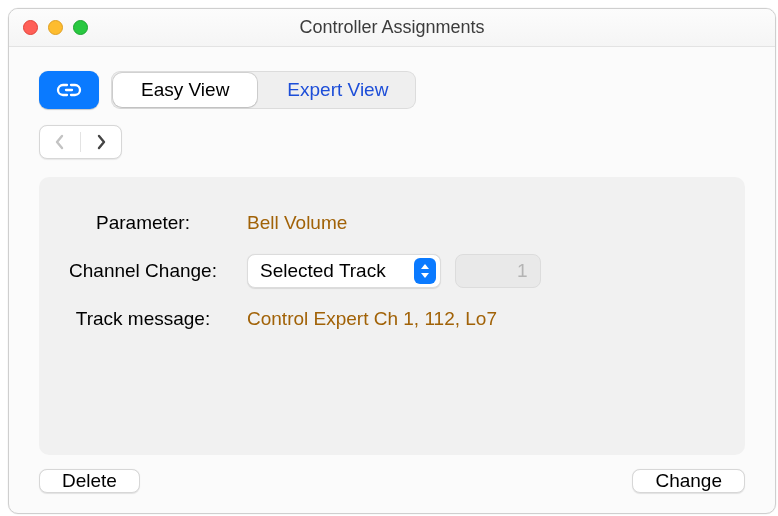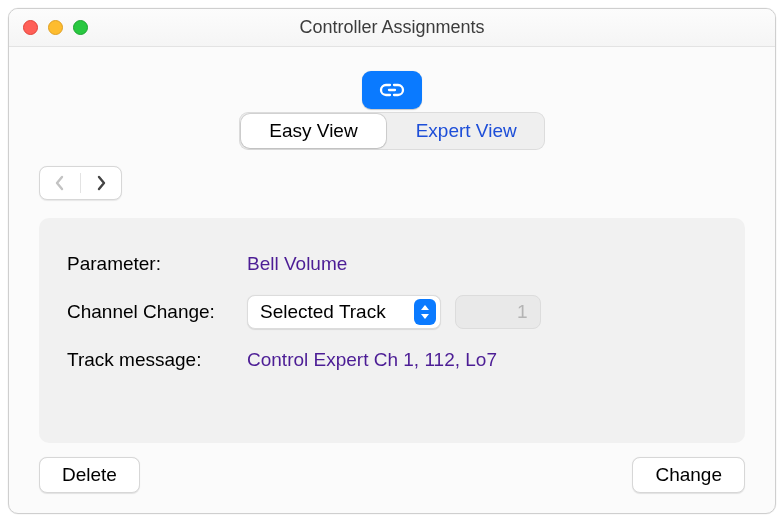--- a/index.html
+++ b/index.html
@@ -51,23 +51,22 @@
     left: 0; right: 0;
     text-align: center;
     font-size: 18px;
     font-weight: 500;
     color: #3c3c3c;
     pointer-events: none;
   }
   .toolbar-row {
     display: flex;
     align-items: center;
-    gap: 3px;
+    gap: 12px;
     padding: 24px 30px 10px 30px;
-    flex-direction: column;
   }
   .link-btn {
     width: 60px;
     height: 38px;
     background: #0a7aff;
     border-radius: 9px;
     display: flex;
     align-items: center;
     justify-content: center;
     color: #fff;
@@ -133,26 +132,26 @@
     border-radius: 10px;
     padding: 22px 28px 28px 28px;
   }
   .form-row {
     display: flex;
     align-items: center;
     min-height: 48px;
   }
   .form-label {
     width: 180px;
-    text-align: left;
+    text-align: center;
     padding-right: 28px;
     color: #000;
   }
   .form-val {
-    color: #4c1d95;
+    color: #a16207;
   }
   .popup {
     display: inline-flex;
     align-items: center;
     height: 34px;
     background: #fff;
     border: 1px solid #dcdcdc;
     border-radius: 8px;
     padding: 0 4px 0 12px;
     box-shadow: 0 0.5px 1px rgba(0,0,0,0.1);
@@ -180,21 +179,21 @@
     padding: 0 12px;
     color: #b4b4b4;
     font-size: 19px;
   }
   .footer {
     display: flex;
     justify-content: space-between;
     padding: 14px 30px 20px 30px;
   }
   .push-btn {
-    height: 36px;
+    height: 24px;
     padding: 0 22px;
     background: #fff;
     border: 1px solid #d7d7d7;
     border-radius: 8px;
     font-size: 19px;
     color: #000;
     box-shadow: 0 0.5px 1px rgba(0,0,0,0.1);
     display: flex;
     align-items: center;
   }

